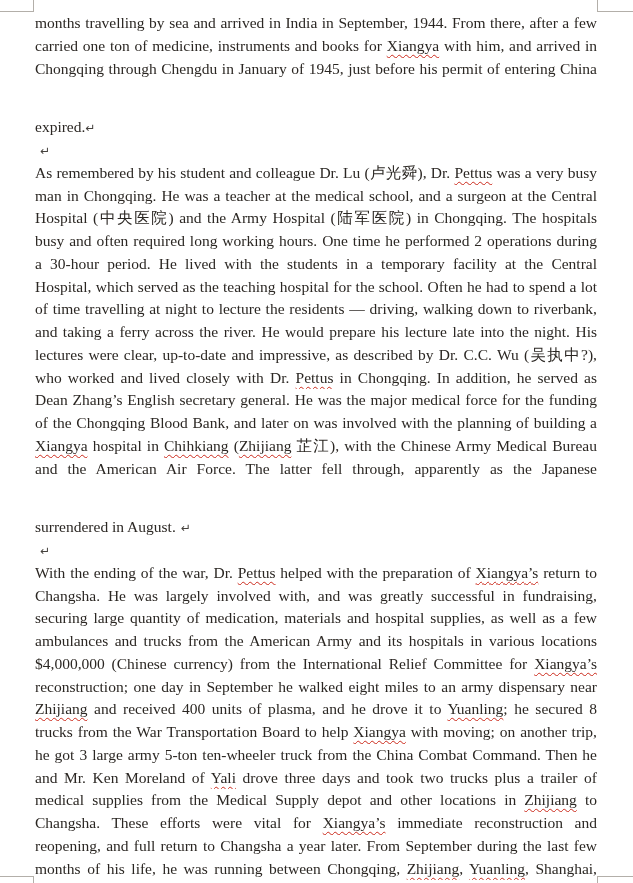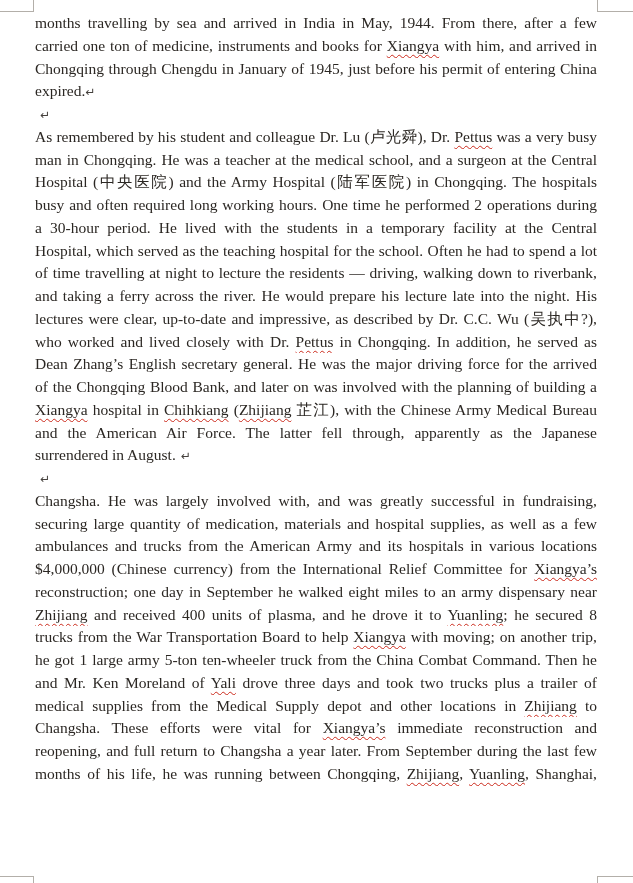--- a/index.html
+++ b/index.html
@@ -21,21 +21,21 @@
   .text-column{
     position:absolute;left:35px;top:12px;width:562px;
     font-size:15.5px;color:#2b2723;
   }
   .para{margin:0;}
   .line{
     height:22.75px;line-height:22.75px;
     text-align:justify;text-align-last:justify;
     overflow:hidden;
   }
-  .line.lastline{text-align-last:left;}
+  .line.lastline{text-align-last:left;margin-top:36px;}
   .line.blank{padding-left:5px;text-align-last:left;}
   .sp{
     text-decoration-line:underline;
     text-decoration-style:wavy;
     text-decoration-color:#cb2a1c;
     text-decoration-thickness:1px;
     text-underline-offset:3px;
     text-decoration-skip-ink:none;
     margin-top:20px;
   }
@@ -48,53 +48,54 @@
 </head>
 <body>
 
 <div class="page">
   <div class="cropmark cm-tl"></div>
   <div class="cropmark cm-tr"></div>
   <div class="cropmark cm-bl"></div>
   <div class="cropmark cm-br"></div>
   <div class="text-column">
       <div class="para">
-        <div class="line">months travelling by sea and arrived in India in May, 1944. From there, after a few</div>
+        <div class="line">months travelling by sea and arrived in India in September, 1944. From there, after a few</div>
         <div class="line">carried one ton of medicine, instruments and books for <span class="sp">Xiangya</span> with him, and arrived in</div>
         <div class="line">Chongqing through Chengdu in January of 1945, just before his permit of entering China</div>
         <div class="line lastline">expired.<span class="pmark">↵</span></div>
       </div>
       <div class="line blank"><span class="pmark">↵</span></div>
       <div class="para">
         <div class="line">As remembered by his student and colleague Dr. Lu (卢光舜), Dr. <span class="sp">Pettus</span> was a very busy</div>
         <div class="line">man in Chongqing. He was a teacher at the medical school, and a surgeon at the Central</div>
         <div class="line">Hospital (中央医院) and the Army Hospital (陆军医院) in Chongqing. The hospitals were</div>
         <div class="line">busy and often required long working hours. One time he performed 2 operations during</div>
         <div class="line">a 30-hour period. He lived with the students in a temporary facility at the Central</div>
         <div class="line">Hospital, which served as the teaching hospital for the school. Often he had to spend a lot</div>
         <div class="line">of time travelling at night to lecture the residents — driving, walking down to riverbank,</div>
         <div class="line">and taking a ferry across the river. He would prepare his lecture late into the night. His</div>
         <div class="line">lectures were clear, up-to-date and impressive, as described by Dr. C.C. Wu (吴执中?),</div>
         <div class="line">who worked and lived closely with Dr. <span class="sp">Pettus</span> in Chongqing. In addition, he served as</div>
-        <div class="line">Dean Zhang’s English secretary general. He was the major driving force for the arrived</div>
+        <div class="line">Dean Zhang’s English secretary general. He was the major medical force for the funding</div>
         <div class="line">of the Chongqing Blood Bank, and later on was involved with the planning of building a</div>
         <div class="line"><span class="sp">Xiangya</span> hospital in <span class="sp">Chihkiang</span> (<span class="sp">Zhijiang</span> 芷江), with the Chinese Army Medical Bureau</div>
         <div class="line">and the American Air Force. The latter fell through, apparently as the Japanese</div>
         <div class="line lastline">surrendered in August.<span class="pmark gapped">↵</span></div>
       </div>
       <div class="line blank"><span class="pmark">↵</span></div>
       <div class="para">
+        <div class="line">With the ending of the war, Dr. <span class="sp">Pettus</span> helped with the preparation of <span class="sp">Xiangya’s</span> return to</div>
         <div class="line">Changsha. He was largely involved with, and was greatly successful in fundraising,</div>
         <div class="line">securing large quantity of medication, materials and hospital supplies, as well as a few</div>
         <div class="line">ambulances and trucks from the American Army and its hospitals in various locations</div>
         <div class="line">$4,000,000 (Chinese currency) from the International Relief Committee for <span class="sp">Xiangya’s</span></div>
         <div class="line">reconstruction; one day in September he walked eight miles to an army dispensary near</div>
         <div class="line"><span class="sp">Zhijiang</span> and received 400 units of plasma, and he drove it to <span class="sp">Yuanling</span>; he secured 8</div>
         <div class="line">trucks from the War Transportation Board to help <span class="sp">Xiangya</span> with moving; on another trip,</div>
-        <div class="line">he got 1 large army 5-ton ten-wheeler truck from the China Combat Command. Then he</div>
+        <div class="line">he got 3 large army 5-ton ten-wheeler truck from the China Combat Command. Then he</div>
         <div class="line">and Mr. Ken Moreland of <span class="sp">Yali</span> drove three days and took two trucks plus a trailer of</div>
         <div class="line">medical supplies from the Medical Supply depot and other locations in <span class="sp">Zhijiang</span> to</div>
         <div class="line">Changsha. These efforts were vital for <span class="sp">Xiangya’s</span> immediate reconstruction and</div>
         <div class="line">reopening, and full return to Changsha a year later. From September during the last few</div>
         <div class="line">months of his life, he was running between Chongqing, <span class="sp">Zhijiang</span>, <span class="sp">Yuanling</span>, Shanghai,</div>
       </div>
     </div>
 </div>
 
 </body></html>

